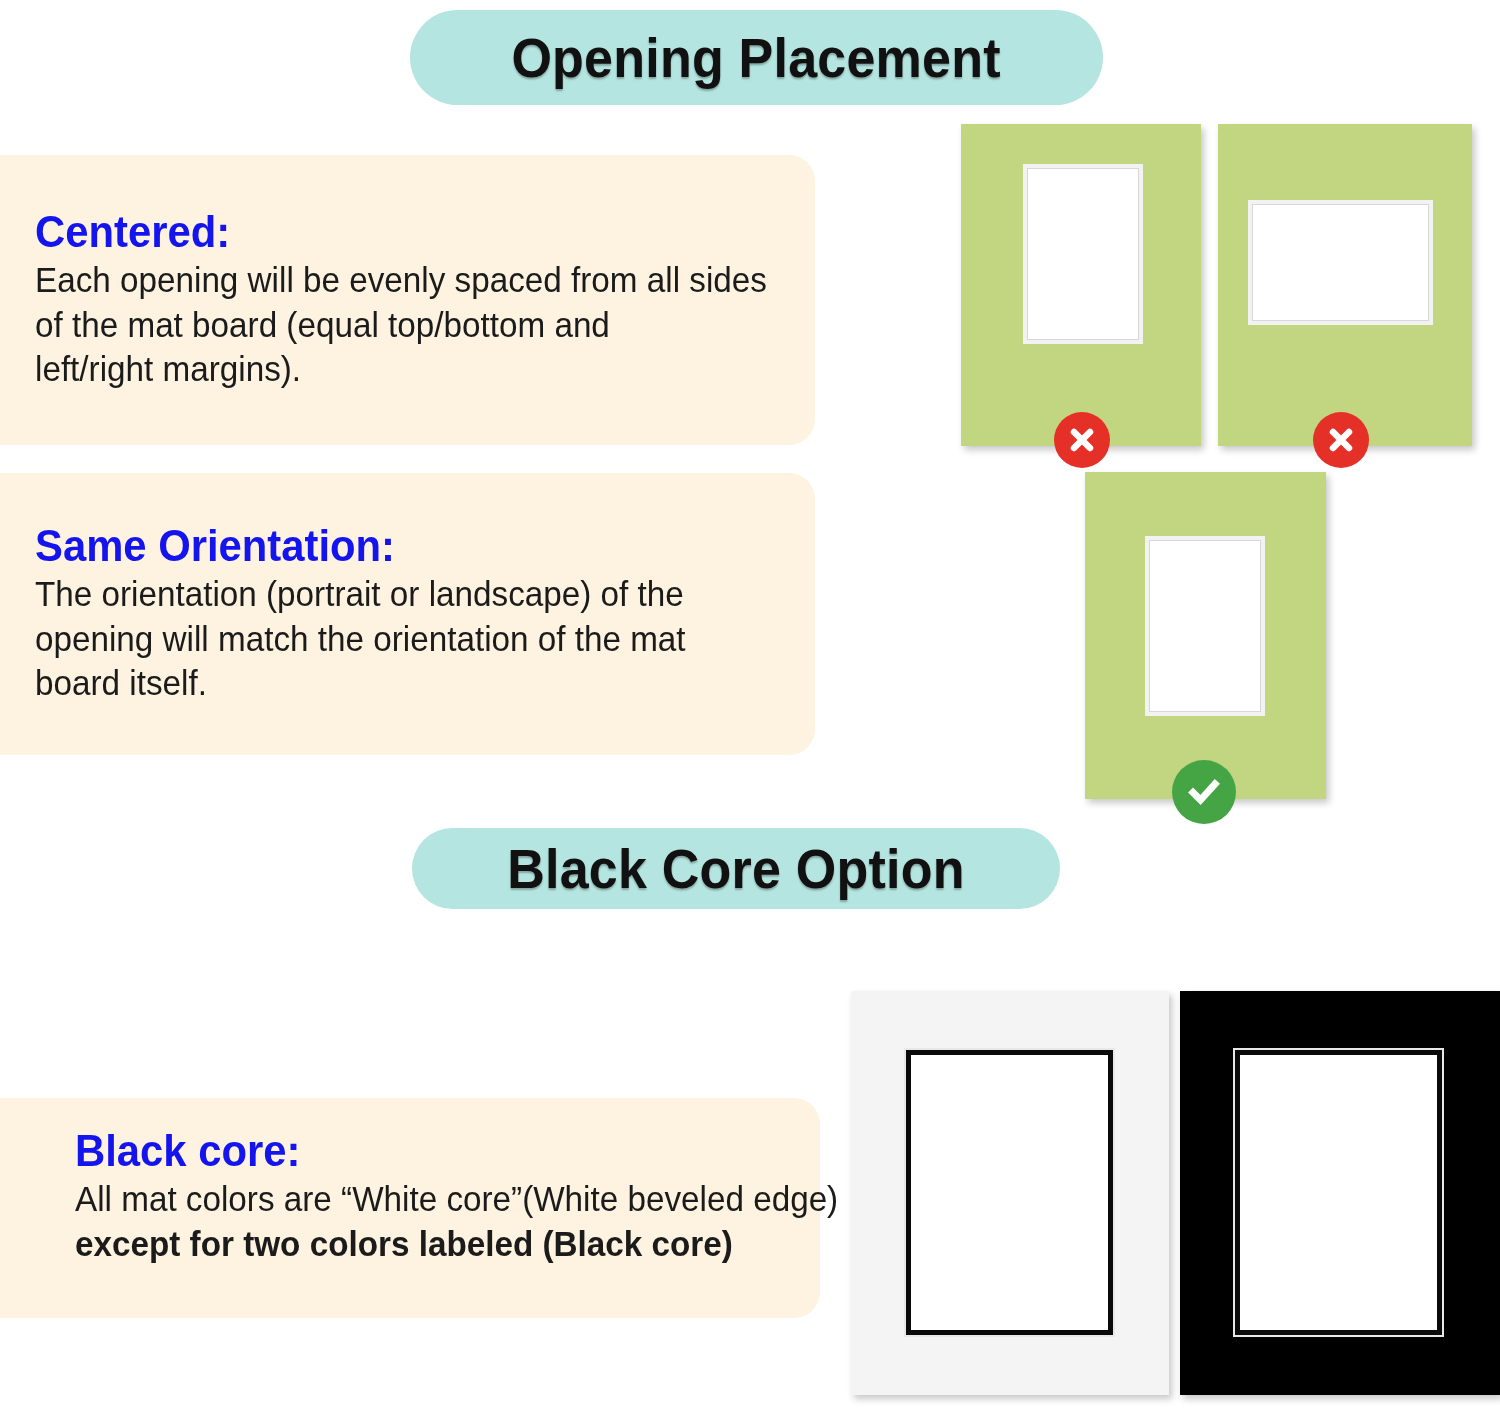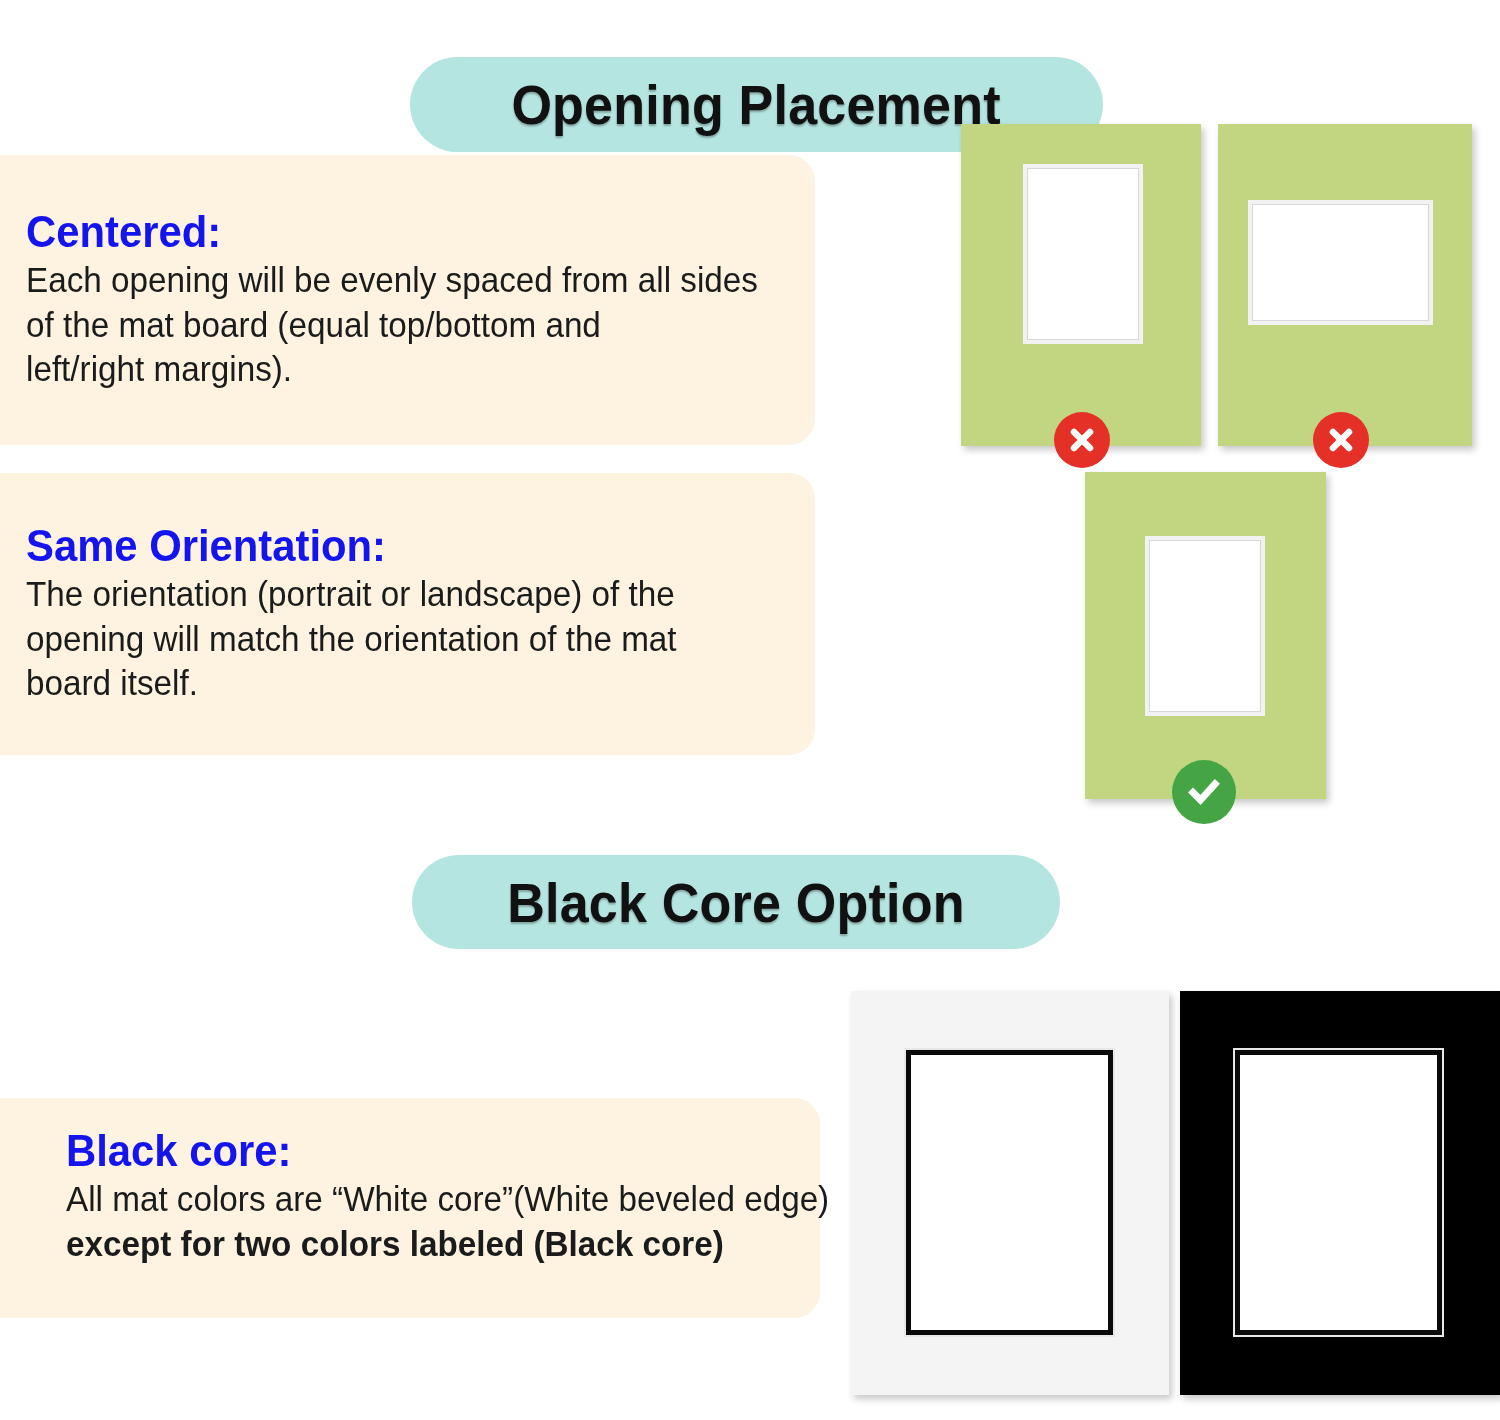--- a/index.html
+++ b/index.html
@@ -21,39 +21,38 @@
     position: absolute;
     background: #b5e5e0;
     border-radius: 48px;
     display: flex;
     align-items: center;
     justify-content: center;
     color: #111111;
     font-weight: 700;
     letter-spacing: 0.2px;
     white-space: nowrap;
-    margin-top: 47px;
   }
   .banner-title {
     font-size: 56px;
     font-weight: 700;
     transform: scaleX(0.93);
     text-shadow: 0 2px 2px rgba(0,0,0,0.28);
   }
   #banner-opening {
     left: 410px;
     top: 10px;
     width: 693px;
     height: 95px;
   }
   #banner-blackcore {
     left: 412px;
-    top: 808px;
+    top: 828px;
     width: 648px;
-    height: 94px;
+    height: 81px;
   }
 
   
   .info-card {
     position: absolute;
     background: #fdf3e0;
     border-radius: 26px;
   }
   #card-centered {
     left: -30px;
@@ -68,21 +67,21 @@
     height: 282px;
   }
   #card-blackcore {
     left: -30px;
     top: 1098px;
     width: 850px;
     height: 220px;
   }
   .card-inner {
     position: absolute;
-    left: 56px;
+    left: 65px;
     right: 18px;
   }
   .card-heading {
     color: #1414ef;
     font-weight: 700;
     font-size: 44px;
     line-height: 1.12;
     transform: scaleX(0.95);
     transform-origin: left center;
     margin: 0 0 2px 0;

